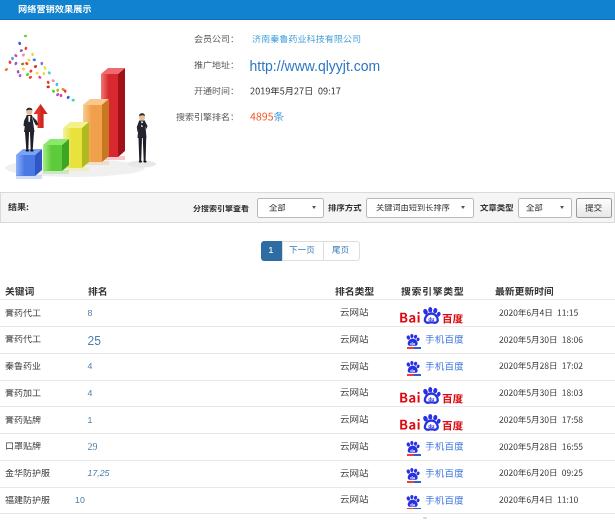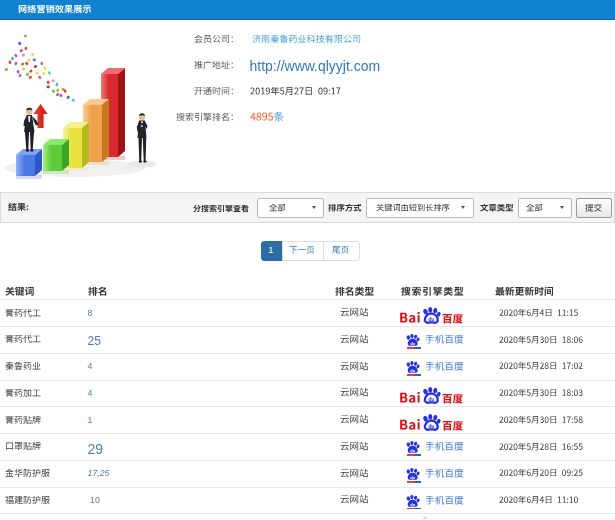--- a/index.html
+++ b/index.html
@@ -426,21 +426,21 @@
     <use href="#g46" x="8495"></use>
     <use href="#g42" x="8773"></use>
     <use href="#g48" x="9328"></use>
   </svg>
 <svg style="position:absolute;left:4.5px;top:442.33px" width="36.0" height="9.9" viewBox="0 -800 4000 1100" fill="#3d3d3d">
     <use href="#g112" x="0"></use>
     <use href="#g113" x="1000"></use>
     <use href="#g110" x="2000"></use>
     <use href="#g111" x="3000"></use>
   </svg>
-<div class="abs" style="left:87.5px;top:441.3px;font-size:14px;color:#4d7fa9;">29</div>
+<div class="abs" style="left:87.5px;top:441.3px;font-size:10px;color:#4d7fa9;font-family:Liberation Serif, serif;">29</div>
 <svg style="position:absolute;left:340.4px;top:441.93px" width="28.5" height="10.45" viewBox="0 -800 3000 1100" fill="#3d3d3d">
     <use href="#g95" x="0"></use>
     <use href="#g96" x="1000"></use>
     <use href="#g97" x="2000"></use>
   </svg>
 <svg class="abs" style="left:405.4px;top:441.3px" width="15.2" height="12.6" viewBox="0 0 41 34">
     <ellipse cx="9" cy="9.5" rx="4.6" ry="5.9" fill="#2932e1" transform="rotate(-18 9 9.5)"></ellipse>
     <ellipse cx="18.5" cy="5.6" rx="4.4" ry="5.7" fill="#2932e1"></ellipse>
     <ellipse cx="28.5" cy="7.3" rx="4.4" ry="5.6" fill="#2932e1" transform="rotate(14 28.5 7.3)"></ellipse>
     <ellipse cx="35.3" cy="14.5" rx="4" ry="5.1" fill="#2932e1" transform="rotate(26 35.3 14.5)"></ellipse>
@@ -518,21 +518,21 @@
     <use href="#g37" x="8773"></use>
     <use href="#g42" x="9328"></use>
   </svg>
 <svg style="position:absolute;left:4.5px;top:495.82px" width="45.0" height="9.9" viewBox="0 -800 5000 1100" fill="#3d3d3d">
     <use href="#g119" x="0"></use>
     <use href="#g120" x="1000"></use>
     <use href="#g116" x="2000"></use>
     <use href="#g117" x="3000"></use>
     <use href="#g118" x="4000"></use>
   </svg>
-<div class="abs" style="left:90px;top:494.8px;font-size:8.8px;color:#4d7fa9;">10</div>
+<div class="abs" style="left:75px;top:494.8px;font-size:8.8px;color:#4d7fa9;">10</div>
 <svg style="position:absolute;left:340.4px;top:495.42px" width="28.5" height="10.45" viewBox="0 -800 3000 1100" fill="#3d3d3d">
     <use href="#g95" x="0"></use>
     <use href="#g96" x="1000"></use>
     <use href="#g97" x="2000"></use>
   </svg>
 <svg class="abs" style="left:405.4px;top:494.8px" width="15.2" height="12.6" viewBox="0 0 41 34">
     <ellipse cx="9" cy="9.5" rx="4.6" ry="5.9" fill="#2932e1" transform="rotate(-18 9 9.5)"></ellipse>
     <ellipse cx="18.5" cy="5.6" rx="4.4" ry="5.7" fill="#2932e1"></ellipse>
     <ellipse cx="28.5" cy="7.3" rx="4.4" ry="5.6" fill="#2932e1" transform="rotate(14 28.5 7.3)"></ellipse>
     <ellipse cx="35.3" cy="14.5" rx="4" ry="5.1" fill="#2932e1" transform="rotate(26 35.3 14.5)"></ellipse>

